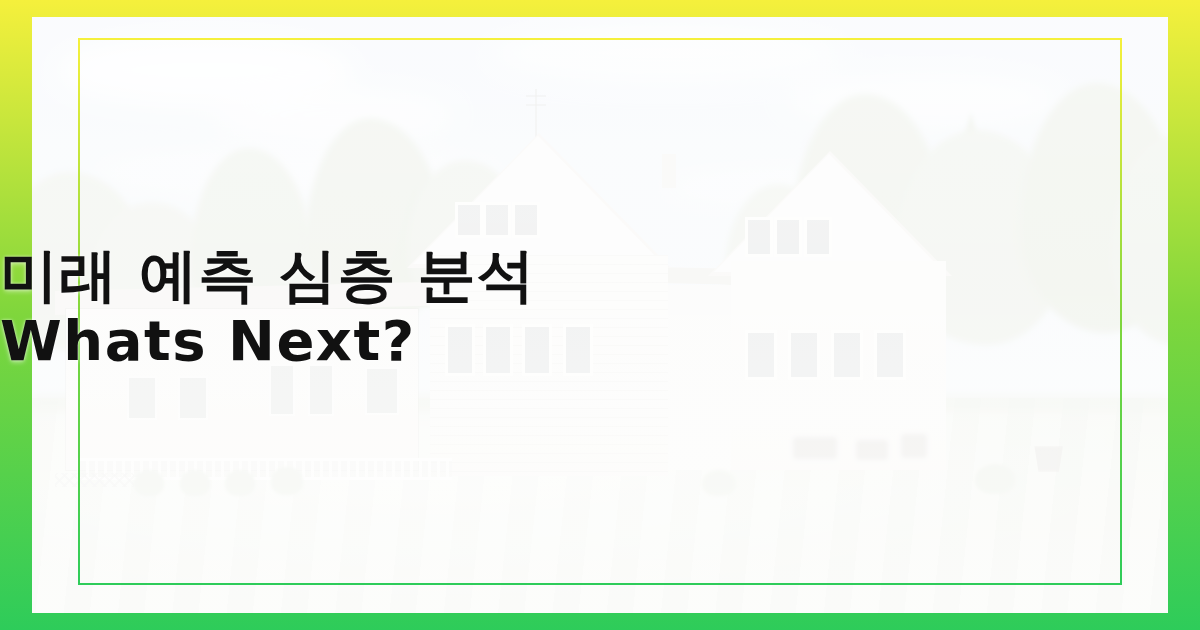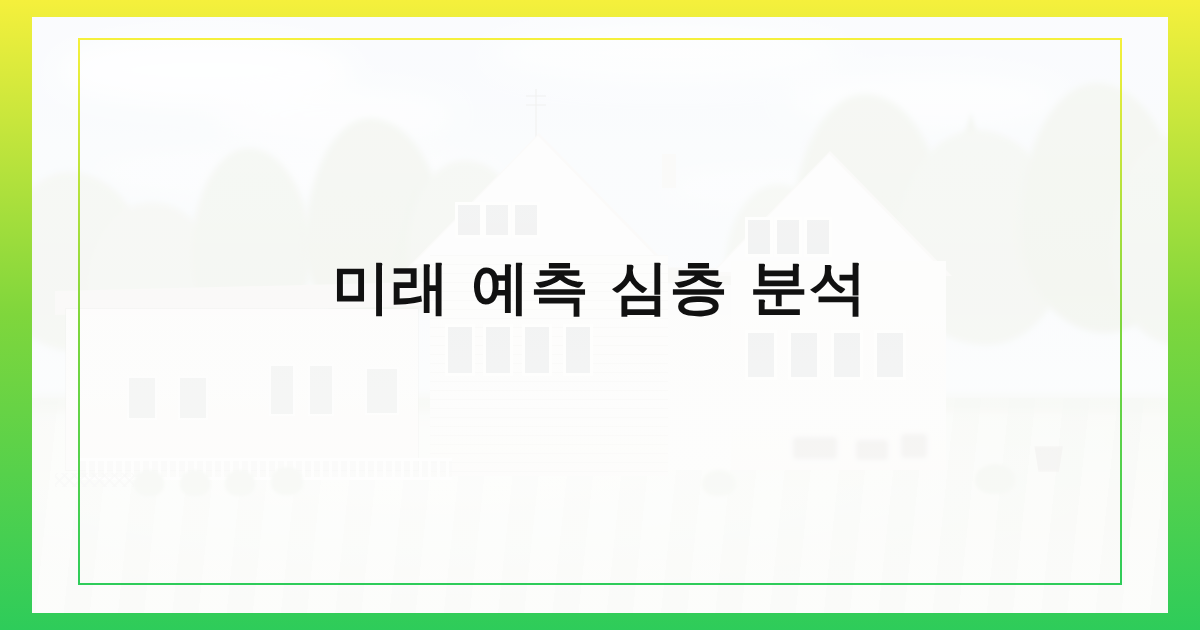--- a/index.html
+++ b/index.html
@@ -355,30 +355,28 @@
     z-index:4;
     pointer-events:none;
   }
 
   
   .headline{
     position:absolute;
     left:0;right:0;
     top:243px;
     z-index:5;
-    text-align:center;
     color:#111111;
     font-family:"DejaVu Sans","Liberation Sans",sans-serif;
     font-weight:700;
     letter-spacing:.5px;
     line-height:1.12;
     text-shadow:
        0 0 3px rgba(255,255,255,.55),
        0 2px 5px rgba(255,255,255,.45);
-    margin-top: 12px;
   }
   .line-ko{
     display:block;
     font-size:58px;
     letter-spacing:1px;
     white-space:nowrap;
   }
   .line-en{
     display:block;
     font-size:56px;
@@ -477,15 +475,16 @@
 
       <div class="wash"></div>
       <div class="wash2"></div>
     </div>
   </div>
 
   <div class="inner-line"></div>
 
   <div class="headline" style="color: rgb(17, 17, 17);">
     <span class="line-ko">미래 예측 심층 분석</span>
+    <span class="line-en">Whats Next?</span>
   </div>
 
 </div>
 
 </body></html>

